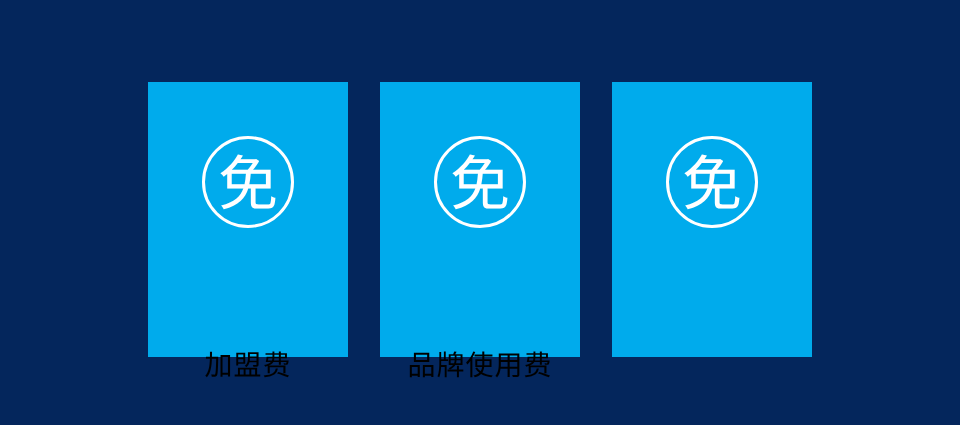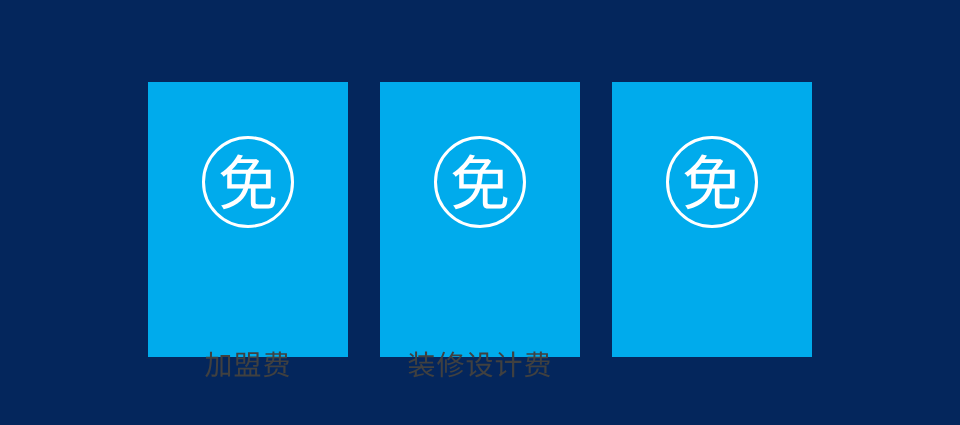--- a/index.html
+++ b/index.html
@@ -75,21 +75,21 @@
     dominant-baseline: central;
     text-anchor: middle;
   }
 
   .card-label {
     position: absolute;
     left: 0;
     right: 0;
     top: 268px;
     text-align: center;
-    color: #404040;
+    color: #000000;
     font-size: 28px;
     line-height: 32px;
     letter-spacing: 1px;
     font-weight: 400;
     white-space: nowrap;
   }
 </style>
 </head>
 <body>
 
@@ -107,21 +107,21 @@
       <span class="card-label">加盟费</span>
     </div>
 
     <div class="benefit-card">
       <span class="card-icon">
         <svg viewBox="0 0 92 92" aria-hidden="true">
           <circle class="icon-ring" cx="46" cy="46" r="44.5"></circle>
           <text class="icon-glyph" x="46" y="48">免</text>
         </svg>
       </span>
-      <span class="card-label">装修设计费</span>
+      <span class="card-label">品牌使用费</span>
     </div>
 
     <div class="benefit-card">
       <span class="card-icon">
         <svg viewBox="0 0 92 92" aria-hidden="true">
           <circle class="icon-ring" cx="46" cy="46" r="44.5"></circle>
           <text class="icon-glyph" x="46" y="48">免</text>
         </svg>
       </span>
     </div>

